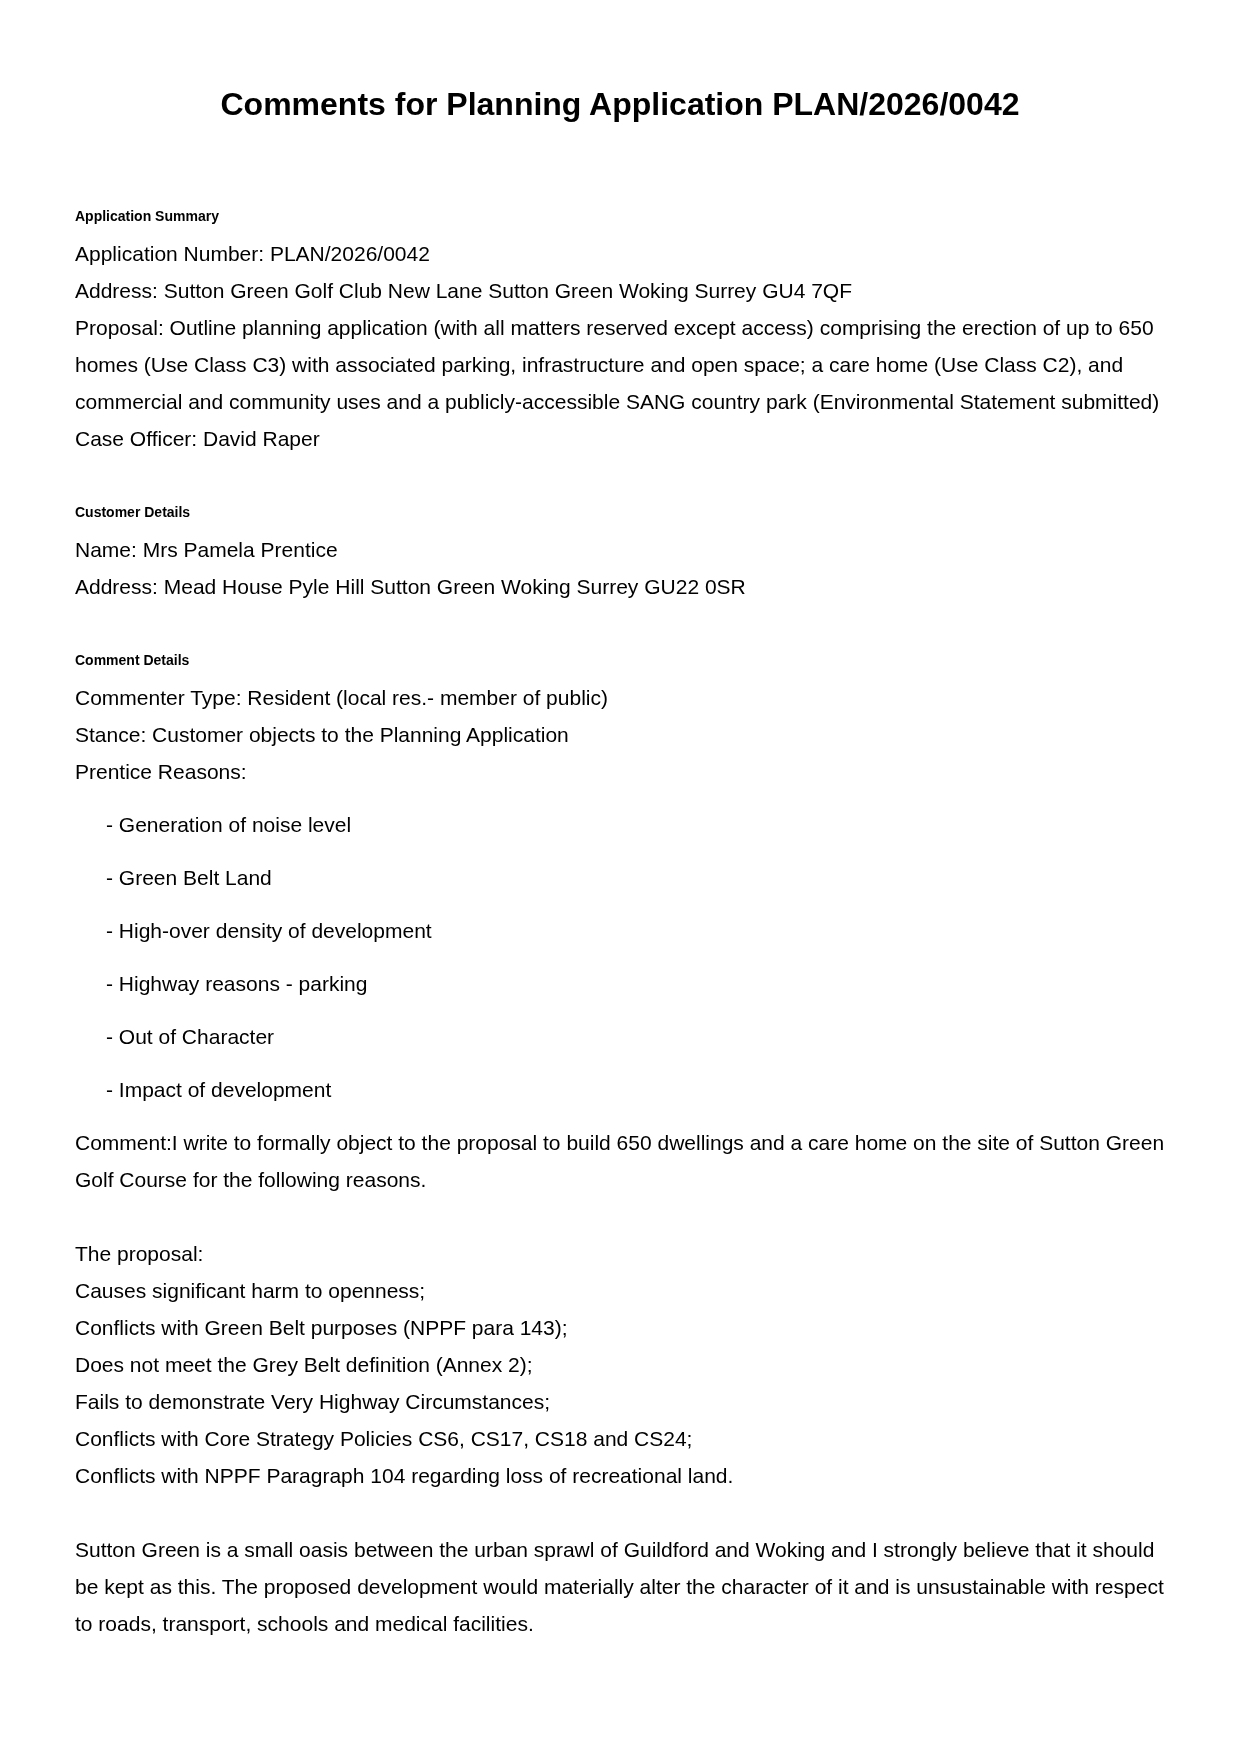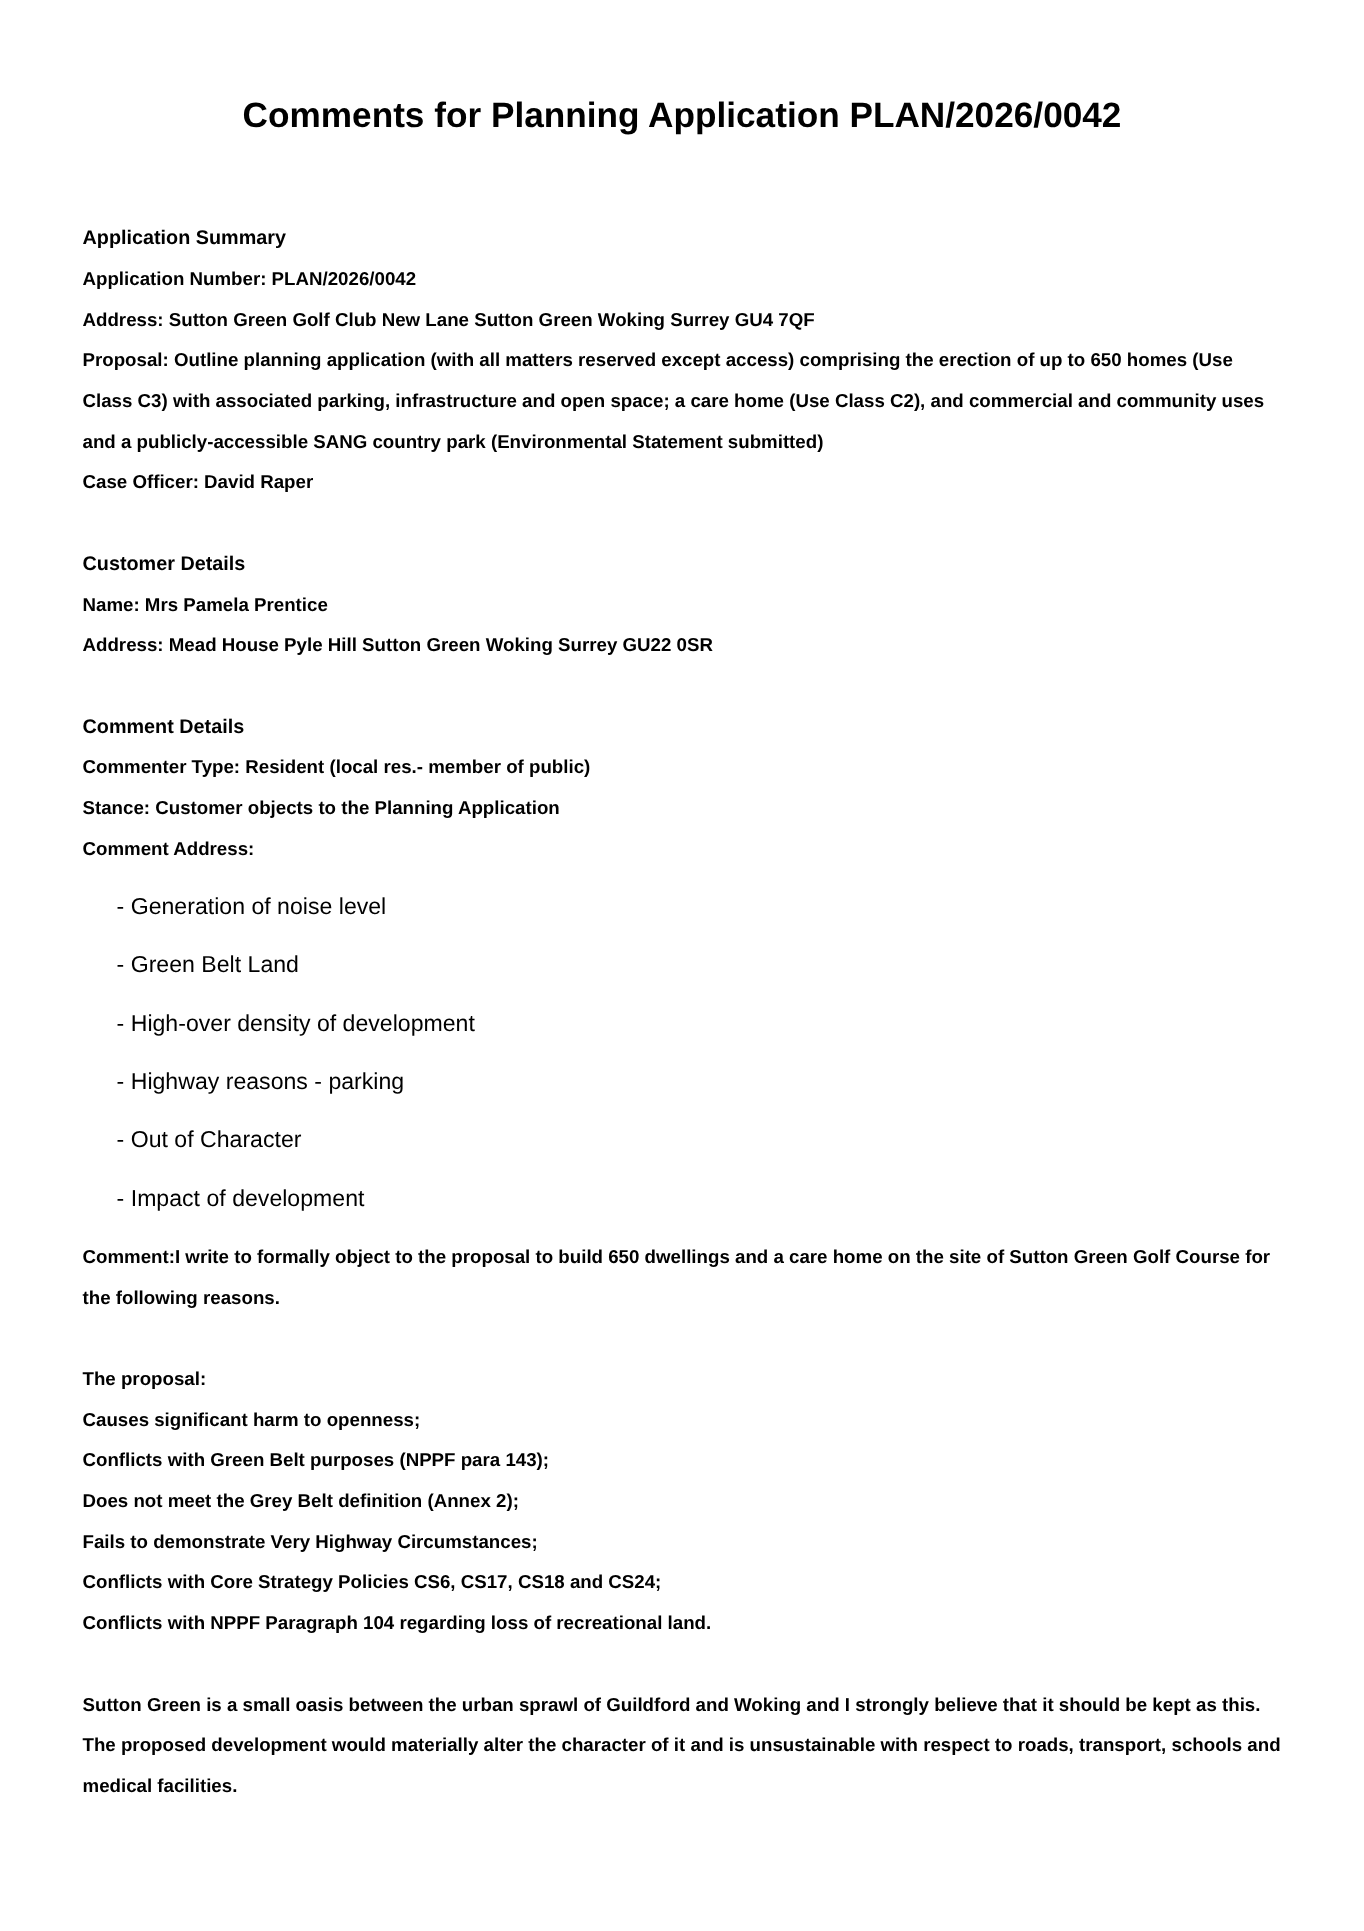--- a/index.html
+++ b/index.html
@@ -22,30 +22,29 @@
     font-size: 32px;
     line-height: 40px;
     font-weight: bold;
     text-align: center;
     margin: 0 0 74px 0;
   }
   .section {
     margin-top: 37px;
   }
   .section-heading {
-    font-size: 18px;
+    font-size: 14px;
     line-height: 37px;
     font-weight: bold;
     margin: 0;
   }
   .line, .para {
-    font-size: 17px;
+    font-size: 21px;
     line-height: 37px;
     margin: 0;
-    font-weight: bold;
   }
   .reason-line {
     font-size: 21px;
     line-height: 37px;
     margin: 16px;
     padding-left: 15px;
   }
   .gap-above {
     margin-top: 37px;
   }
@@ -68,21 +67,21 @@
   <div class="section">
     <h2 class="section-heading">Customer Details</h2>
     <p class="line">Name: Mrs Pamela Prentice</p>
     <p class="line">Address: Mead House Pyle Hill Sutton Green Woking Surrey GU22 0SR</p>
   </div>
 
   <div class="section">
     <h2 class="section-heading">Comment Details</h2>
     <p class="line">Commenter Type: Resident (local res.- member of public)</p>
     <p class="line">Stance: Customer objects to the Planning Application</p>
-    <p class="line">Comment Address:</p>
+    <p class="line">Prentice Reasons:</p>
 
     <div>
       <p class="reason-line">- Generation of noise level</p>
       <p class="reason-line">- Green Belt Land</p>
       <p class="reason-line">- High-over density of development</p>
       <p class="reason-line">- Highway reasons - parking</p>
       <p class="reason-line">- Out of Character</p>
       <p class="reason-line">- Impact of development</p>
     </div>
 

